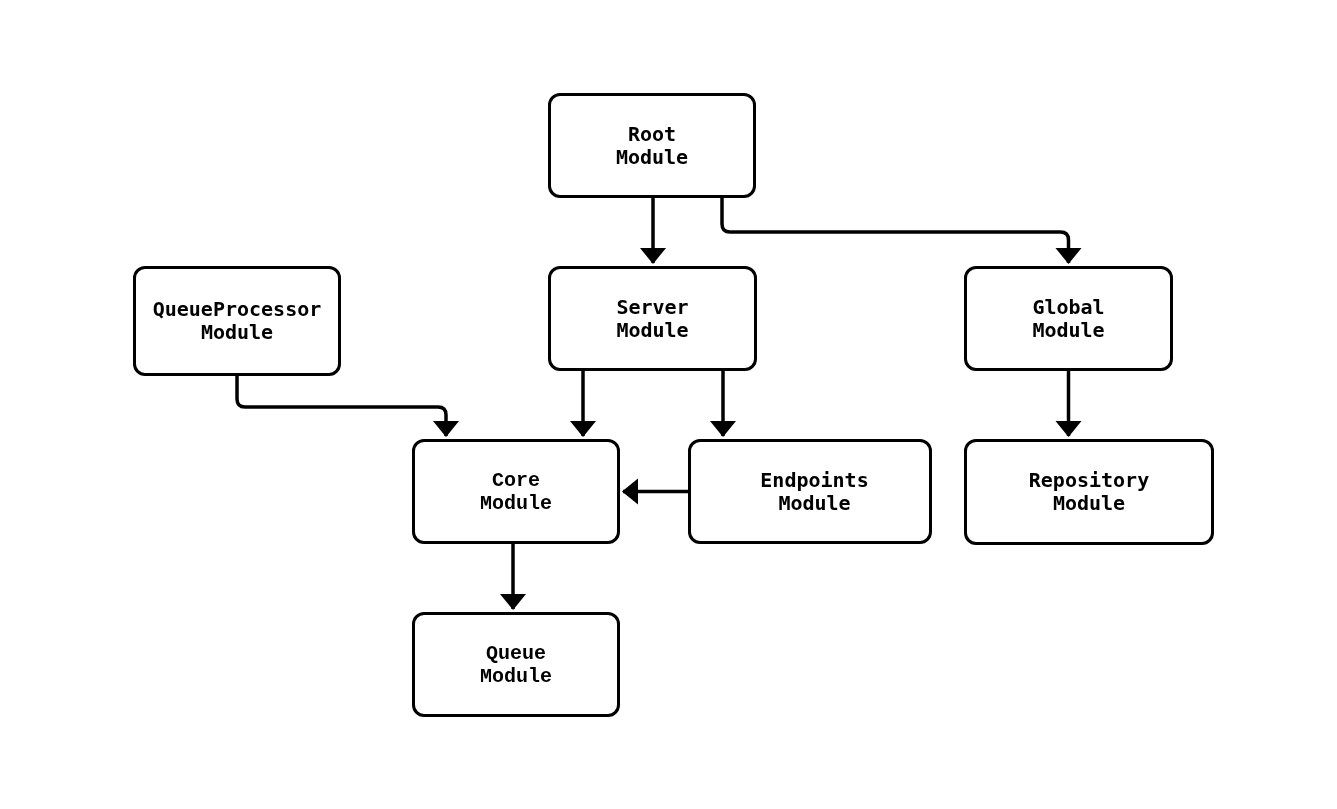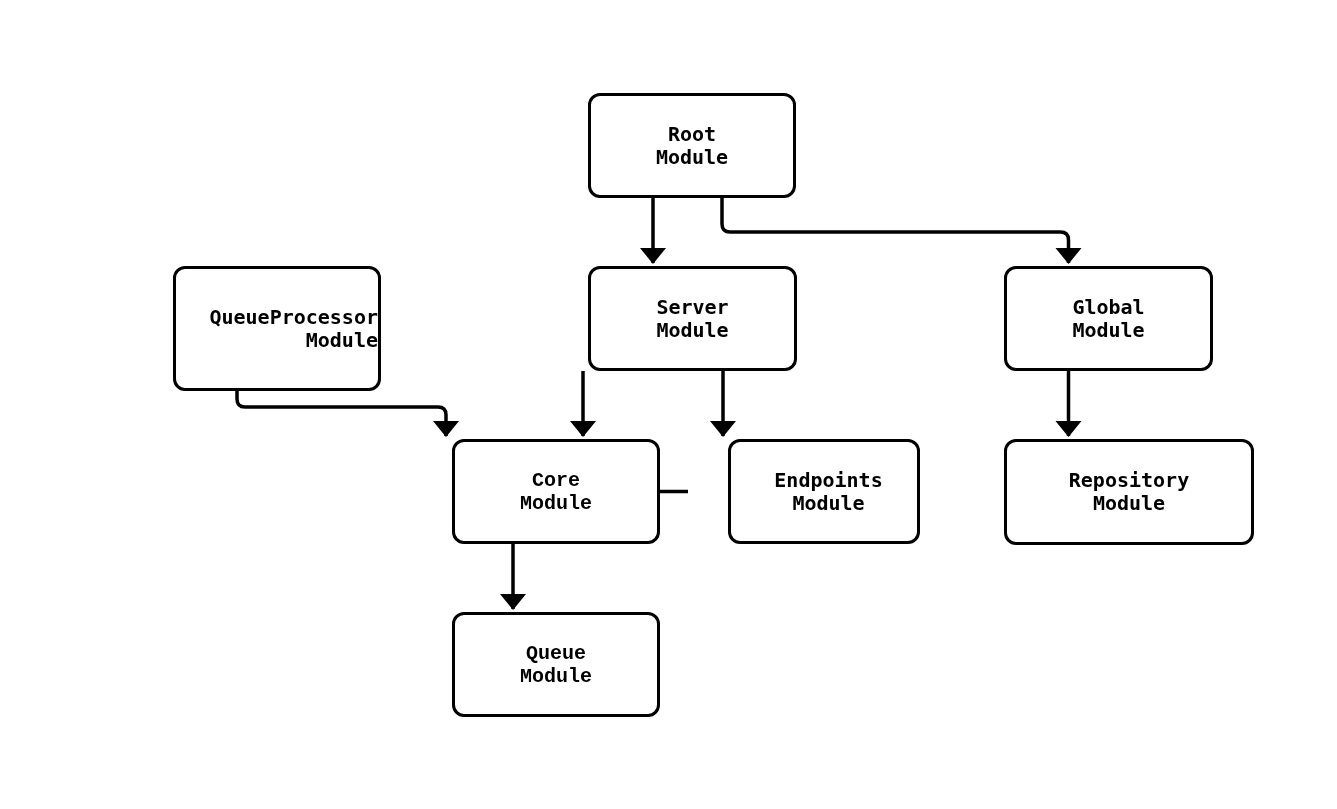--- a/index.html
+++ b/index.html
@@ -17,21 +17,21 @@
     width: 1337px; height: 809px; display: block;
   }
   .edge { fill: none; stroke: var(--stroke, #000000); stroke-width: 3.5; }
   .arrow-head { fill: var(--stroke, #000000); stroke: none; }
   .node {
     position: absolute; box-sizing: border-box;
     border: 3.5px solid var(--stroke, #000000);
     border-radius: 12px;
     background: var(--node-fill, #ffffff);
     display: flex; flex-direction: column;
-    align-items: center; justify-content: center; margin-left: 40px;
+    align-items: center; justify-content: center;
   }
   .node-label {
     font-size: 20px; font-weight: bold; line-height: 23px;
     color: var(--text, #000000);
     text-align: center; white-space: pre;
   }
 </style>
 </head>
 <body>
 
@@ -51,37 +51,37 @@
         <path d="M688,491.5 L623,491.5" class="edge" marker-end="url(#arrowhead)"></path>
         <path d="M1068.5,371 L1068.5,436" class="edge" marker-end="url(#arrowhead)"></path>
         <path d="M513,544 L513,609" class="edge" marker-end="url(#arrowhead)"></path>
       </g>
   </svg>
   <div id="node-layer">
       <div class="node" style="left: 548px; top: 93px; width: 208px; height: 105px;">
         <span class="node-label">Root</span>
         <span class="node-label">Module</span>
       </div>
-      <div class="node" style="left: 133px; top: 266px; width: 208px; height: 125px; align-items: flex-end;">
+      <div class="node" style="left: 133px; top: 266px; width: 208px; height: 110px;">
         <span class="node-label">QueueProcessor</span>
         <span class="node-label">Module</span>
       </div>
       <div class="node" style="left: 548px; top: 266px; width: 209px; height: 105px;">
         <span class="node-label">Server</span>
         <span class="node-label">Module</span>
       </div>
       <div class="node" style="left: 964px; top: 266px; width: 209px; height: 105px;">
         <span class="node-label">Global</span>
         <span class="node-label">Module</span>
       </div>
       <div class="node" style="left: 412px; top: 439px; width: 208px; height: 105px; font-family: Liberation Mono, monospace;">
         <span class="node-label">Core</span>
         <span class="node-label">Module</span>
       </div>
-      <div class="node" style="left: 688px; top: 439px; width: 192px; height: 105px; padding-left: 9px;">
+      <div class="node" style="left: 688px; top: 439px; width: 244px; height: 105px; padding-left: 9px;">
         <span class="node-label">Endpoints</span>
         <span class="node-label">Module</span>
       </div>
       <div class="node" style="left: 964px; top: 439px; width: 250px; height: 106px;">
         <span class="node-label">Repository</span>
         <span class="node-label">Module</span>
       </div>
       <div class="node" style="left: 412px; top: 612px; width: 208px; height: 105px; font-family: Liberation Mono, monospace;">
         <span class="node-label">Queue</span>
         <span class="node-label">Module</span>

